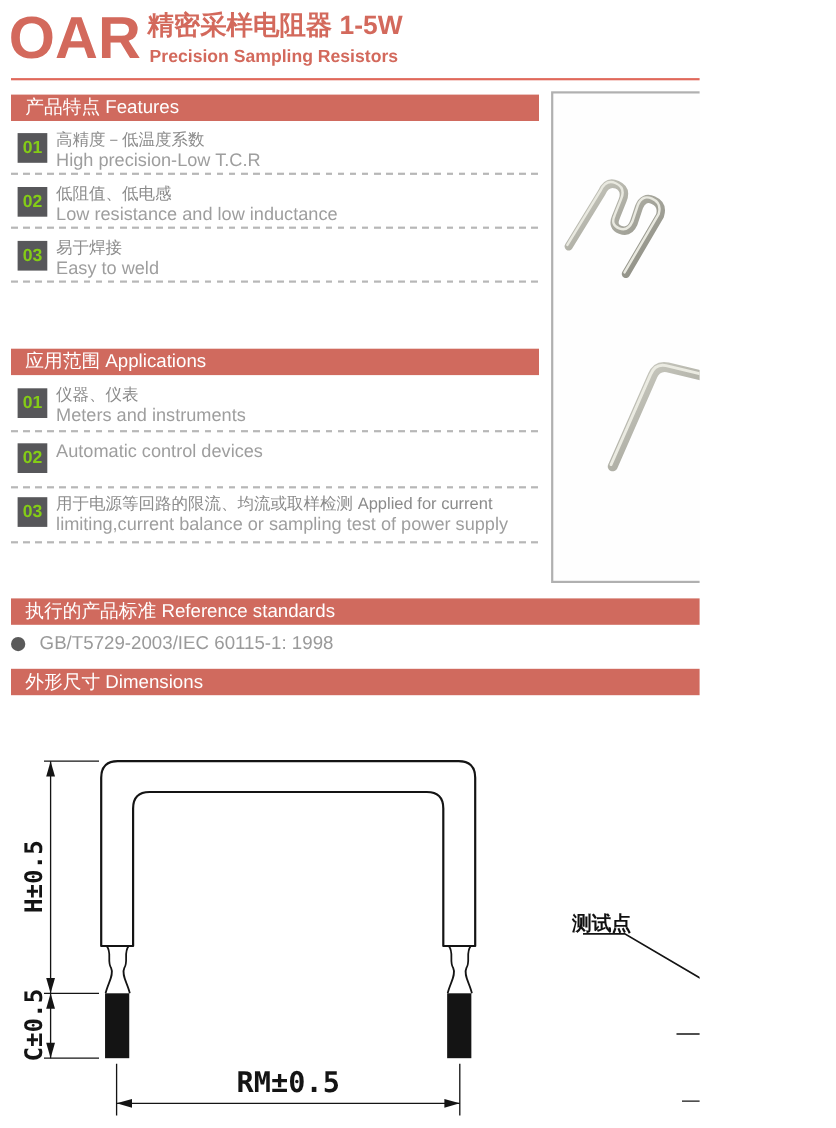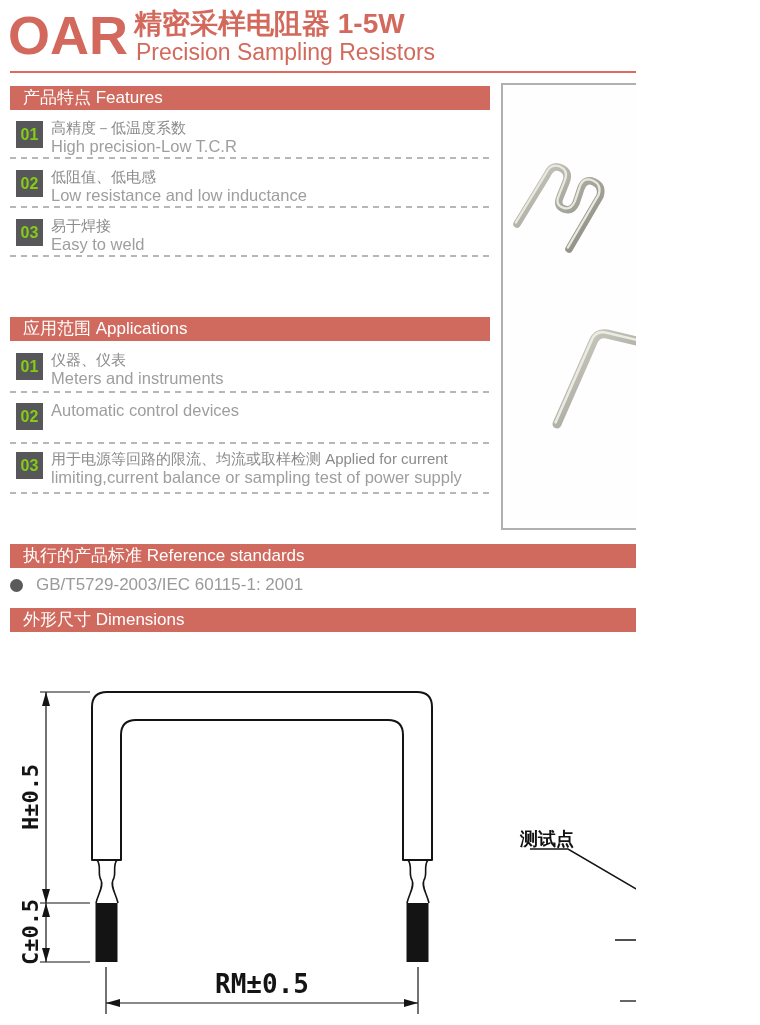--- a/index.html
+++ b/index.html
@@ -1,22 +1,22 @@
 <!DOCTYPE html>
 <html><head>
 <meta charset="utf-8">
 <style>
   html,body{margin:0;padding:0;background:#fff;}
   #page{position:relative;width:636px;height:1025px;background:#ffffff;overflow:hidden;
         font-family:"Liberation Sans",sans-serif;}
   
   .brand{position:absolute;left:8px;top:10px;font-size:54px;line-height:50px;font-weight:bold;
          color:#d3695c;letter-spacing:0px;}
-  .title-zh{position:absolute;left:134px;top:9px;font-size:28px;line-height:30px;font-weight:bold;color:#d3695c;text-align:center;}
-  .title-en{position:absolute;left:136px;top:39px;font-size:23px;line-height:26px;color:#d3695c;}
+  .title-zh{position:absolute;left:134px;top:9px;font-size:24px;line-height:30px;font-weight:bold;color:#d3695c;text-align:center;}
+  .title-en{position:absolute;left:136px;top:39px;font-size:16px;line-height:26px;color:#d3695c;font-weight:bold;}
   .header-rule{position:absolute;left:10px;top:71px;width:736px;height:2px;background:#e0695b;}
   
   .banner{position:absolute;left:10px;height:24px;background:#d06a5e;color:#fff;
           font-size:17px;line-height:24px;padding-left:13px;box-sizing:border-box;}
   .banner.narrow{width:480px;}
   .banner.wide{width:738px;}
   
   .item{position:absolute;left:16px;width:478px;display:flex;gap:8px;}
   .badge{flex:none;width:27px;height:27px;margin-top:2px;background:#57575a;color:#84cc16;
          font-size:16px;font-weight:bold;display:flex;align-items:center;justify-content:center;}
@@ -126,21 +126,21 @@
       <g>
         <path d="M54,339 L90,257 Q94,247 104,249 L183,268 Q192,270 190,279 L151,369" fill="none" stroke="url(#metal)" stroke-width="9" stroke-linecap="round" stroke-linejoin="round"></path>
         <path d="M54,339 L90,257 Q94,247 104,249 L183,268 Q192,270 190,279 L151,369" fill="none" stroke="#ebebe2" stroke-width="2.6" stroke-linecap="round" stroke-linejoin="round" transform="translate(-1.5,-1.6)"></path>
       </g>
     </svg>
   </div>
 
   <div class="banner wide" style="top:544px;">执行的产品标准 Reference standards</div>
   <div class="std-row">
     <div class="std-dot"></div>
-    <div class="std-text">GB/T5729-2003/IEC 60115-1: 2001</div>
+    <div class="std-text">GB/T5729-2003/IEC 60115-1: 1998</div>
   </div>
 
   <div class="banner wide" style="top:608px;">外形尺寸 Dimensions</div>
 
   <svg class="drawing" width="760" height="389" viewBox="0 636 760 389">
 
     <g stroke="#141414" fill="none">
       <path d="M92,860 V707 Q92,692 107,692 H417 Q432,692 432,707 V860 H403 V735 Q403,720 388,720 H136 Q121,720 121,735 V860 Z" fill="#ffffff" stroke-width="2" stroke-linejoin="round"></path>
 
       <path d="M97,860 C102,866 97,874 101,880 C104,886 98,894 96,903" stroke-width="1.6"></path>

